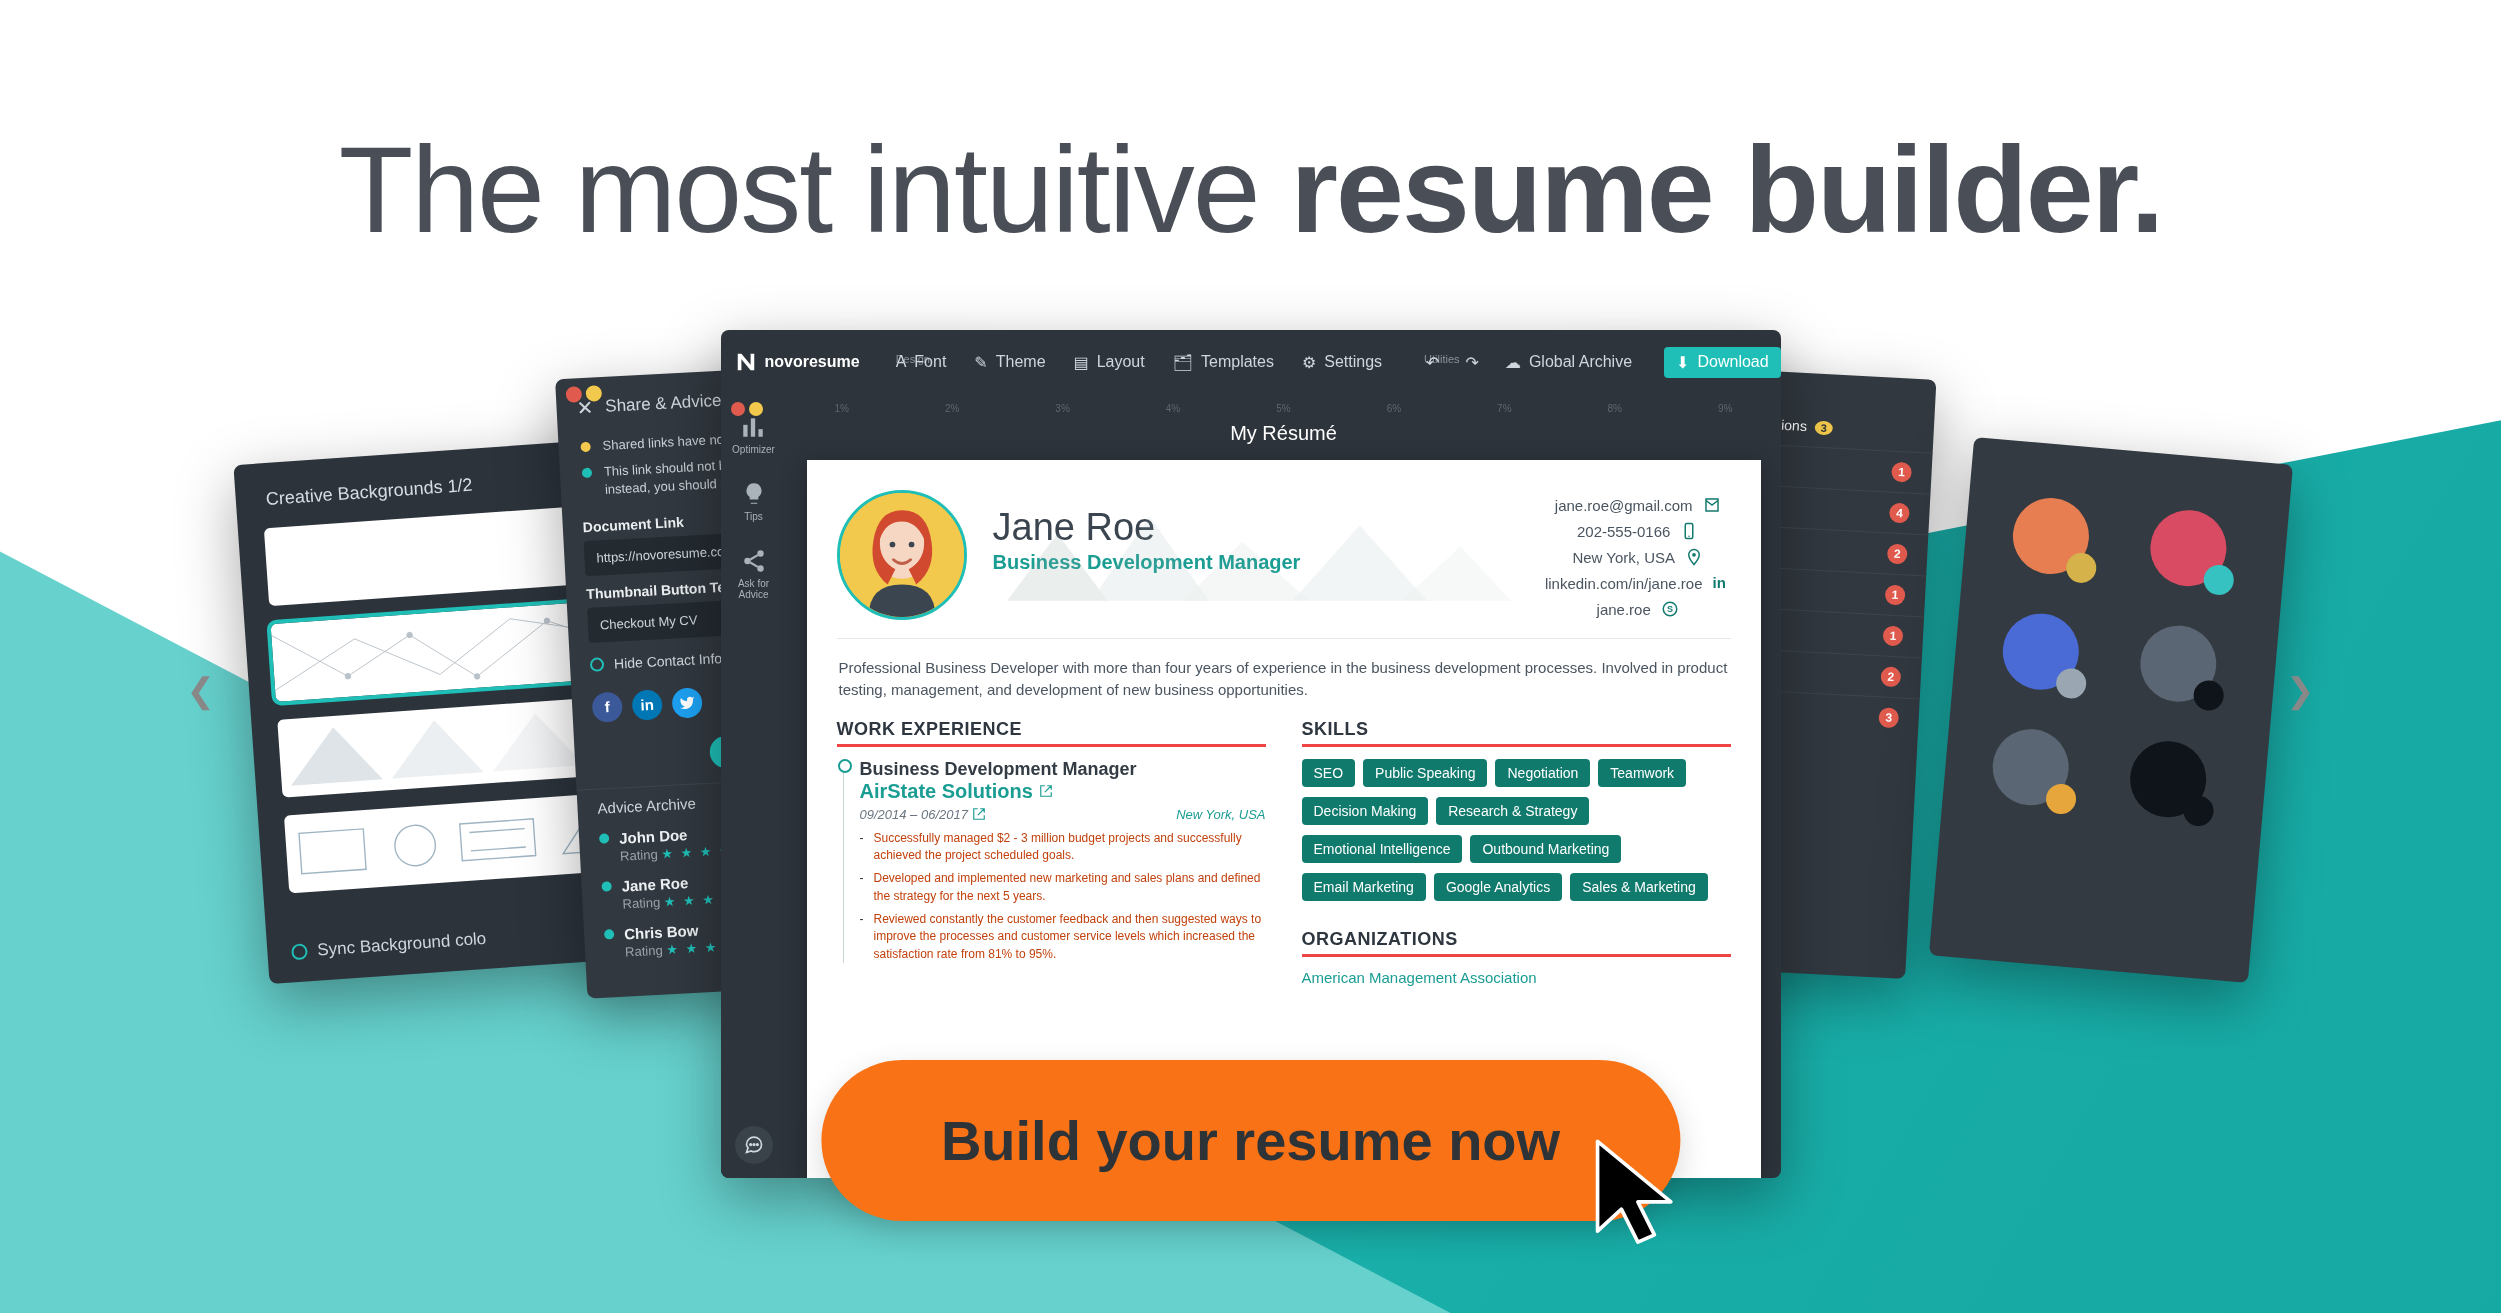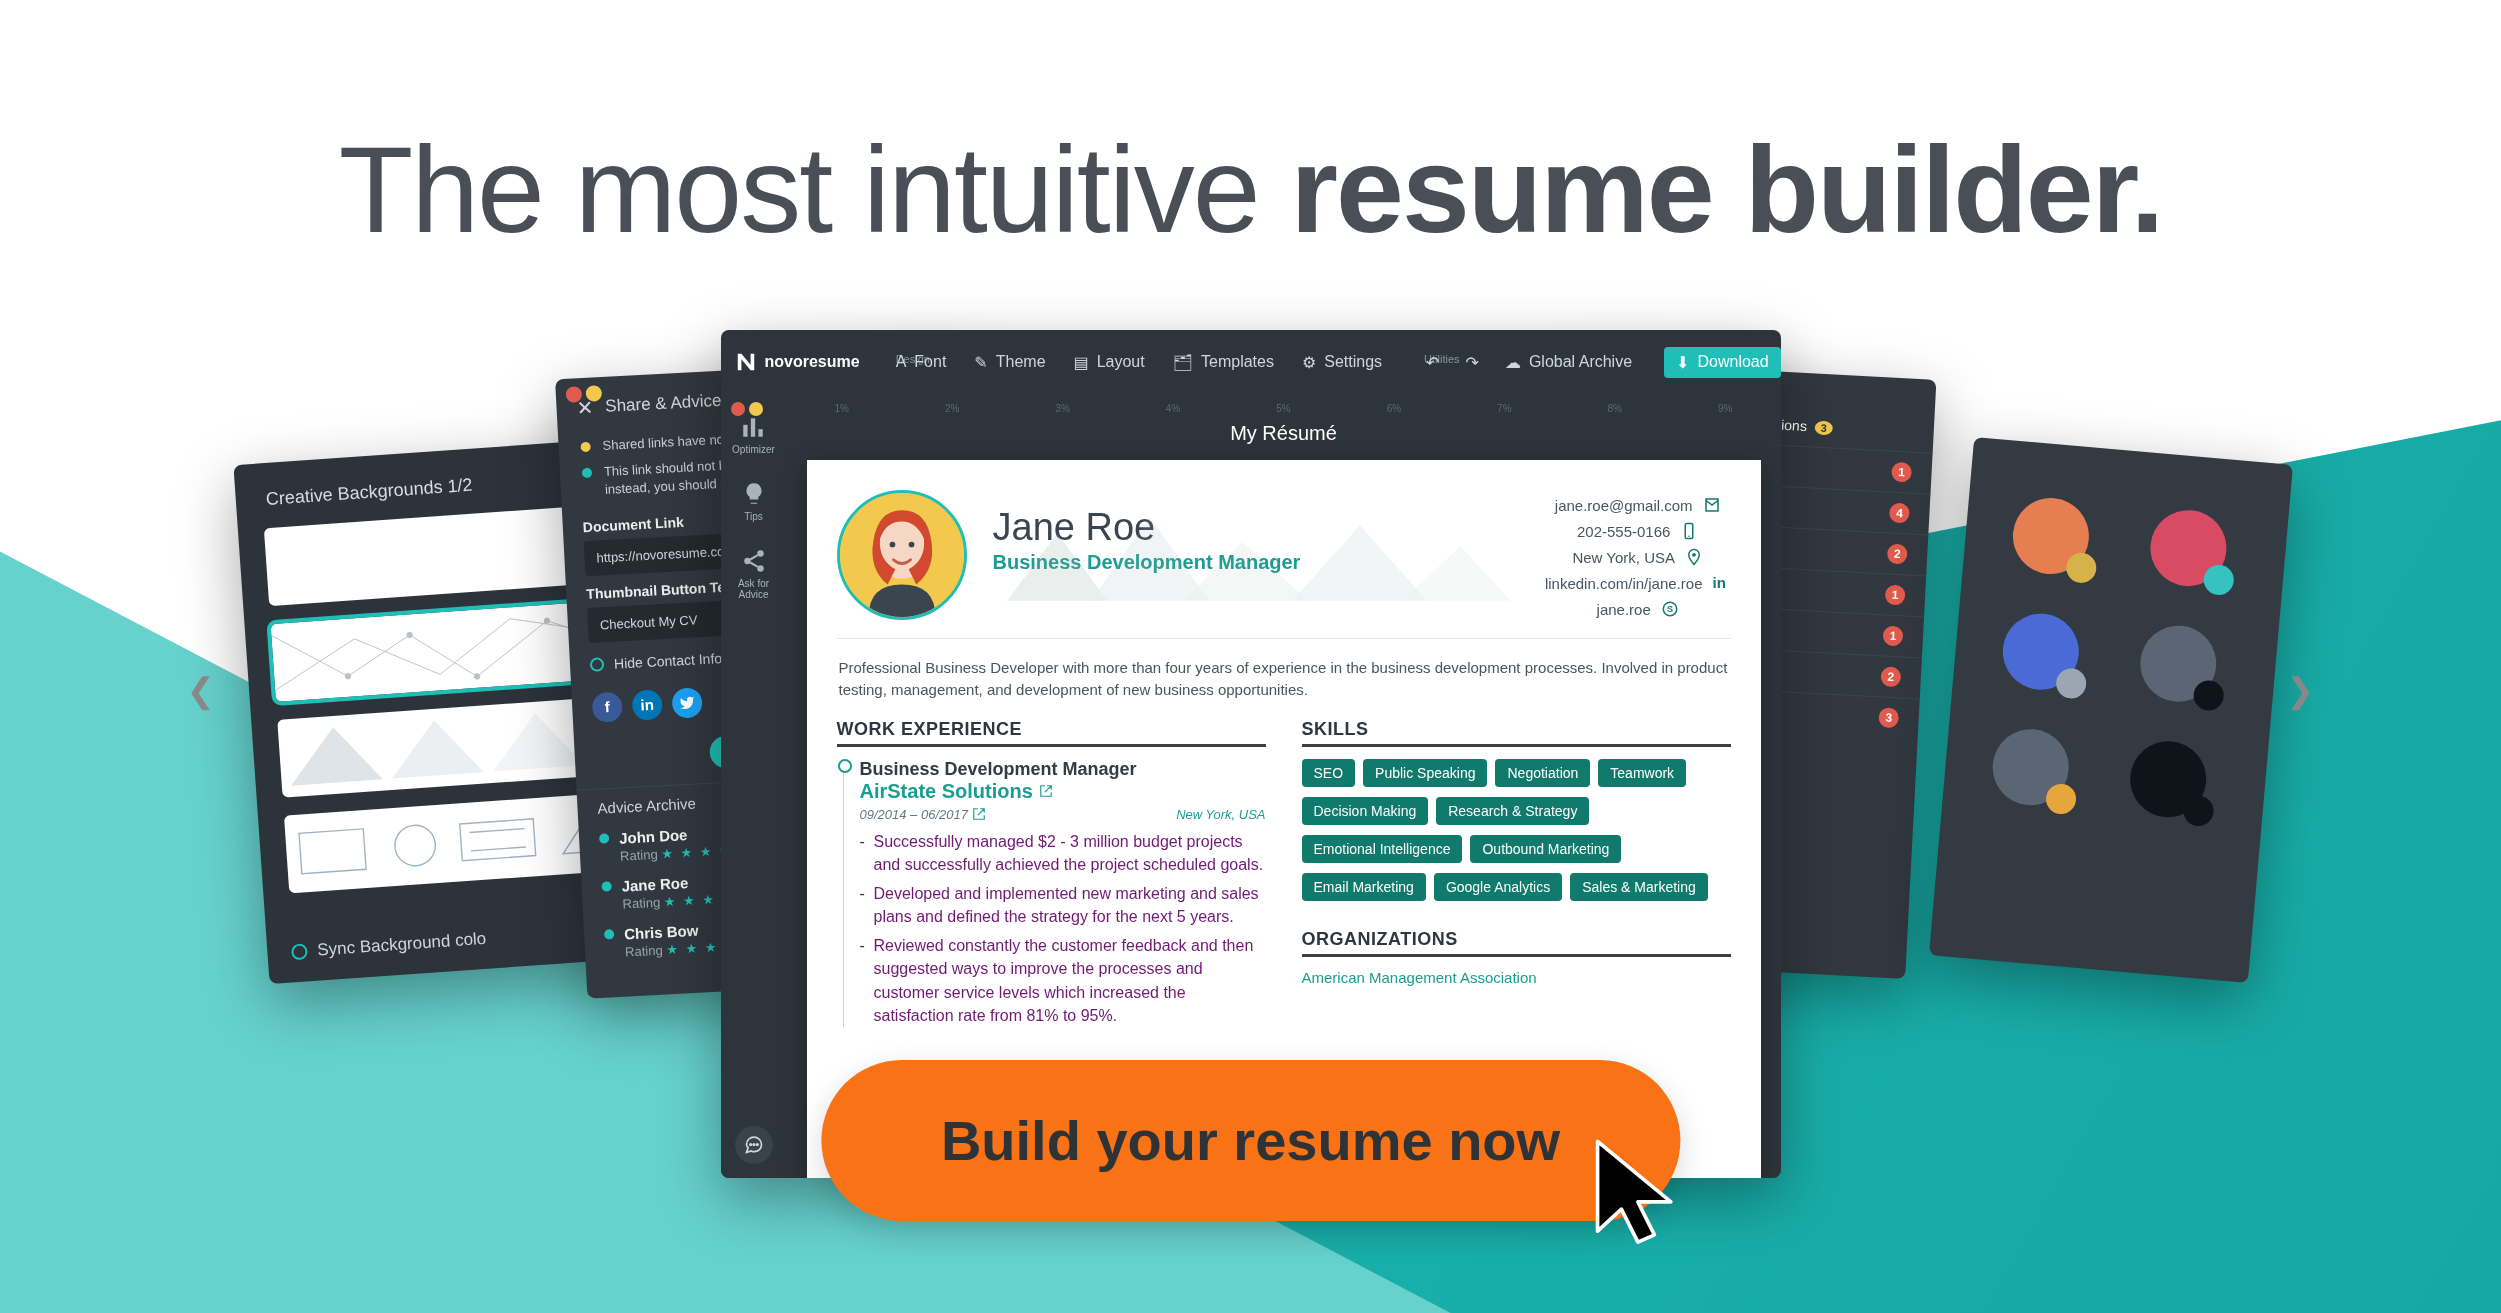--- a/index.html
+++ b/index.html
@@ -98,29 +98,29 @@
   .name{font-size:38px;color:#3b4550;font-weight:300;}
   .role{font-size:20px;color:#1a9d93;font-weight:600;margin-top:2px;}
   .tri-bg{position:absolute;left:170px;right:220px;top:10px;bottom:10px;opacity:.18;}
   .contacts{display:flex;flex-direction:column;gap:8px;align-items:center;color:#4a5560;font-size:15px;padding-top:6px;}
   .contacts .row{display:flex;align-items:center;gap:10px;}
   .contacts .ic{width:18px;height:18px;color:#137a70;}
   .summary{font-size:15px;color:#4a5560;padding:18px 2px;line-height:1.45;}
   .cols{display:flex;gap:36px;}
   .col-l{flex:1;}
   .col-r{flex:1;}
-  .sec-h{font-size:18px;font-weight:800;color:#2e3640;letter-spacing:.5px;border-bottom:3px solid #404040;padding-bottom:4px;margin-bottom:12px;}
+  .sec-h{font-size:18px;font-weight:800;color:#2e3640;letter-spacing:.5px;border-bottom:3px solid #ef4444;padding-bottom:4px;margin-bottom:12px;}
   .job-title{font-size:18px;font-weight:700;color:#333b44;}
   .company{font-size:20px;color:#1a9d93;font-weight:600;display:flex;align-items:center;gap:6px;}
   .meta{display:flex;justify-content:space-between;font-size:13px;color:#6b7680;font-style:italic;margin:4px 0 8px;}
   .meta a{color:#1a9d93;}
   .timeline{border-left:1px solid #c9d3d0;margin-left:6px;padding-left:16px;position:relative;}
   .timeline::before{content:"";position:absolute;left:-6px;top:0;width:10px;height:10px;border-radius:50%;background:#fff;border:2px solid #1a9d93;}
   .bullets{list-style:none;padding-left:0;}
-  .bullets li{position:relative;padding-left:14px;font-size:16px;color:#701a75;line-height:1.45;margin-bottom:6px;}
+  .bullets li{position:relative;padding-left:14px;font-size:12px;color:#c2410c;line-height:1.45;margin-bottom:6px;}
   .bullets li::before{content:"-";position:absolute;left:0;color:#333;}
   .pill{display:inline-block;background:#107a6d;color:#fff;font-size:14px;padding:6px 12px;border-radius:4px;margin:0 8px 10px 0;}
   .org{font-size:15px;color:#1a9d93;margin-top:6px;}
   .traffic{position:absolute;left:10px;top:72px;display:flex;gap:4px;z-index:2;}
   .traffic span{width:14px;height:14px;border-radius:50%;display:inline-block;}
   .traffic .r{background:#e05b4e}.traffic .y{background:#f2c94c}
 
   .ext-icon{width:14px;height:14px;}
 </style>
 </head>

